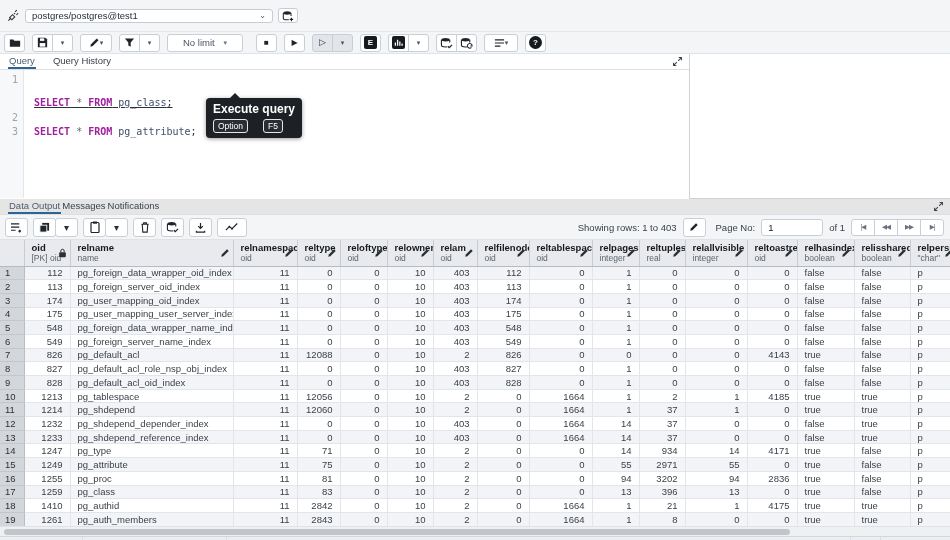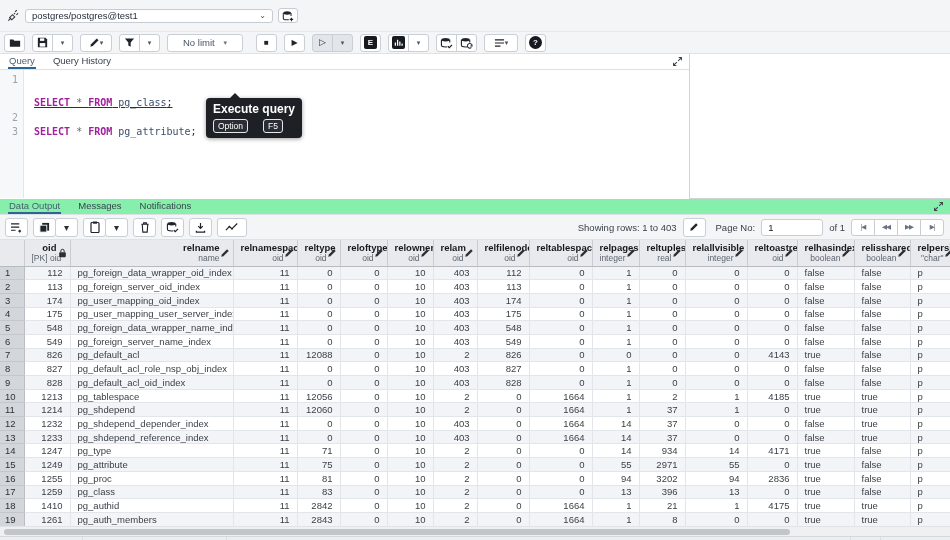--- a/index.html
+++ b/index.html
@@ -52,35 +52,35 @@
 
   
   .tooltip { position:absolute; left:206px; top:44px; background:#1d2025; color:#fff; border-radius:4px; padding:4px 7px 5px; z-index:50; box-shadow:0 1px 4px rgba(0,0,0,.4); }
   .tooltip:before { content:""; position:absolute; top:-5px; left:24px; border:5px solid transparent; border-bottom-color:#1d2025; border-top:none; }
   .tt-title { font-size:12px; font-weight:bold; white-space:nowrap; }
   .tt-keys { display:flex; gap:15px; margin-top:3px; }
   .kbd { border:1px solid #e5e7eb; border-radius:3px; padding:1px 4px; font-size:8.5px; background:#2a2e34; }
 
   
   .results { height:337px; display:flex; flex-direction:column; }
-  .res-tabbar { height:16px; border-bottom:1px solid #dde0e4; display:flex; align-items:flex-end; gap:16px; padding:0 8px; position:relative; background:#86efac; }
+  .res-tabbar { height:16px; border-bottom:1px solid #dde0e4; display:flex; align-items:flex-end; padding:0 8px; position:relative; background:#e5e5e5; }
   .grid-toolbar { height:25px; background:#f4f5f7; border-bottom:1px solid #dfe2e6; display:flex; align-items:center; padding:0 6px; gap:6px; }
   .gt-right { margin-left:auto; display:flex; align-items:center; gap:6px; color:#3a414a; font-size:9.5px; }
   .gbtn { height:19px; min-width:23px; background:#fff; border:1px solid #c9cfd7; border-radius:3px; display:flex; align-items:center; justify-content:center; padding:0 3px; margin-left:-1px; }
   .page-input { width:62px; height:17px; border:1px solid #c9ced6; border-radius:3px; font-size:9.5px; padding:0 6px; color:#222; font-family:"Liberation Sans", sans-serif; }
   .pgroup { display:flex; }
   .pgbtn { height:17px; width:24px; background:#fff; border:1px solid #c9ced6; margin-left:-1px; color:#6b7280; font-size:6.5px; display:flex; align-items:center; justify-content:center; letter-spacing:-1px; }
   .pgroup .pgbtn:first-child { border-radius:3px 0 0 3px; margin-left:0; }
   .pgroup .pgbtn:last-child { border-radius:0 3px 3px 0; }
 
   
   .grid-wrap { height:286px; overflow:hidden; position:relative; background:#fff; }
   table.grid { border-collapse:collapse; table-layout:fixed; width:957px; }
   .grid th, .grid td { border-right:1px solid #e2e5e9; border-bottom:1px solid #e2e5e9; overflow:hidden; white-space:nowrap; }
-  .grid thead th { background:#e8eaed; border-right:1px solid #c9cdd3; border-bottom:1px solid #b6bac1; height:26px; text-align:right; vertical-align:top; }
+  .grid thead th { background:#e8eaed; border-right:1px solid #c9cdd3; border-bottom:1px solid #b6bac1; height:26px; text-align:left; vertical-align:top; }
   .hwrap { position:relative; padding:2px 13px 2px 7px; }
   .hname { font-size:9.5px; font-weight:bold; color:#16191d; line-height:11px; display:block; }
   .htype { font-size:8.5px; font-weight:normal; color:#5d656f; line-height:10px; display:block; }
   .hicon { position:absolute; right:3px; top:50%; transform:translateY(-50%); }
   th.rn-h { background:#d3d6da; border-right:1px solid #b9bec4; border-bottom:1px solid #aab0b7; }
   .grid td { height:13.7px; font-size:9.5px; color:#3a3f46; padding:0 7px; }
   .grid td.r { text-align:right; }
   .grid td.l { text-align:left; }
   .grid td.rn { background:#d3d6da; border-right:1px solid #b9bec4; border-bottom:1px solid #c3c7cc; color:#2d3237; text-align:left; padding-left:5px; }
   .grid tbody tr:nth-child(odd) td:not(.rn) { background:#f2f4f7; }

